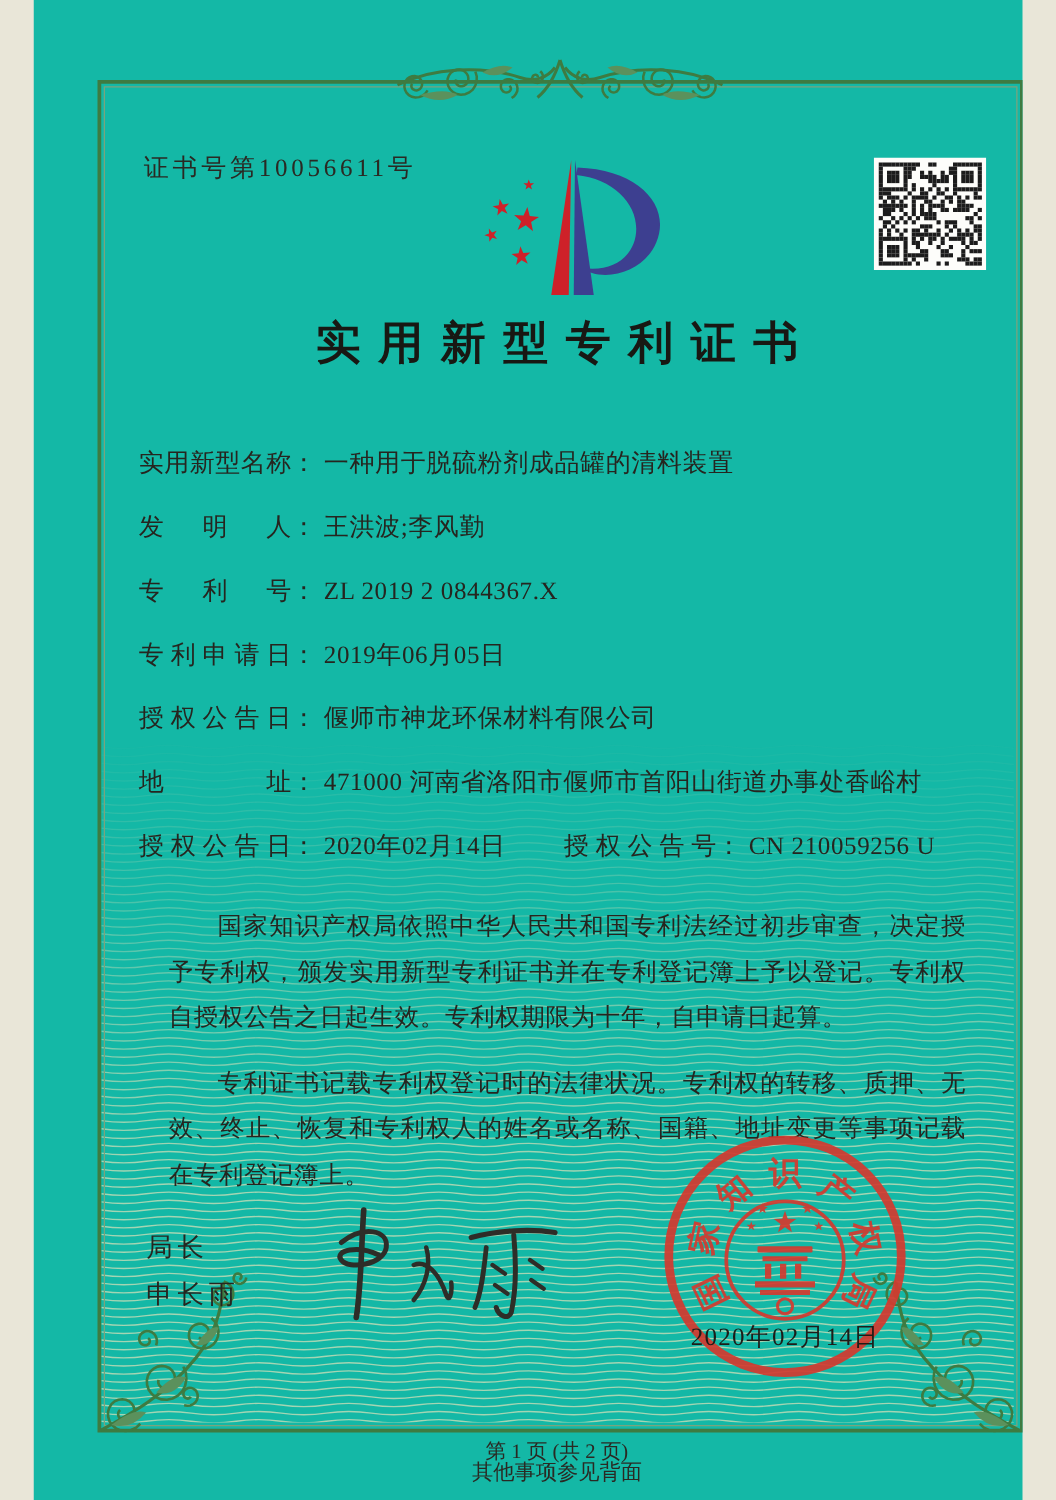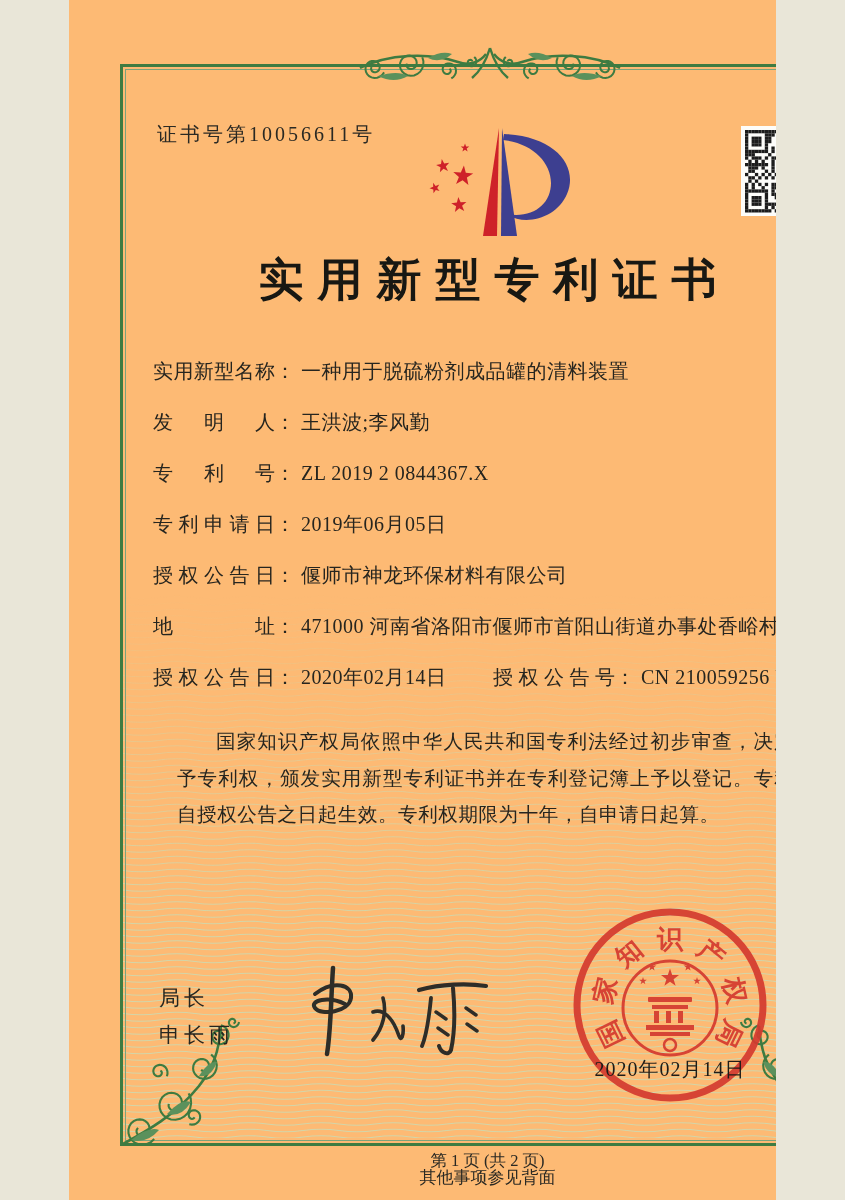--- a/index.html
+++ b/index.html
@@ -1,30 +1,30 @@
 <!DOCTYPE html>
 <html><head>
 <meta charset="utf-8">
 <style>
   html,body{margin:0;padding:0;}
   body{background:#e9e6d8;}
   .page{
-    position:relative; width:707px; height:1200px; margin:0 auto;
-    background:#fdba74; overflow:hidden;
+    position:relative; width:791px; height:1200px; margin:0 auto;
+    background:#14b8a6; overflow:hidden;
     font-family:"Liberation Serif","DejaVu Serif",serif;
     color:#26251f;
   }
   .frame{position:absolute; left:51px; top:64px; width:735px; height:1076px;
          border:3px solid #3e7b41;}
   .frame-inner{position:absolute; inset:2px; border:1px solid #7ba37c;}
   svg{display:block;}
   .abs{position:absolute;}
   .cert-no{left:88px; top:121px; font-size:20px; letter-spacing:3px; color:#2a2923;}
   .title{left:51px; top:250px; width:735px; text-align:center;
-         font-size:45px; font-weight:700; letter-spacing:14px; text-indent:14px; color:#181813;}
+         font-size:36px; font-weight:700; letter-spacing:14px; text-indent:14px; color:#181813;}
   .fields{left:84px; top:360px; width:672px; font-size:20px;}
   .row{height:22px; line-height:22px; margin-bottom:29px; white-space:nowrap;}
   .lbl{display:inline-block; width:122px; text-align:justify; text-align-last:justify; vertical-align:top;}
   .colon{display:inline-block; margin-right:6px;}
   .val{letter-spacing:0.5px;}
   .row-double{display:flex;}
   .grp1{width:340px;}
   .paras{left:92px; top:708px; width:670px; font-size:19.5px; line-height:36.5px;
          text-align:justify; letter-spacing:0.6px;}
   .paras p{margin:16px; text-indent:2em;}
@@ -548,20 +548,21 @@
         <span class="lbl">授权公告日</span><span class="colon">：</span><span class="val">2020年02月14日</span>
       </div>
       <div>
         <span class="lbl">授权公告号</span><span class="colon">：</span><span class="val">CN 210059256 U</span>
       </div>
     </div>
   </div>
 
   <div class="abs z4 paras">
     <p>国家知识产权局依照中华人民共和国专利法经过初步审查，决定授予专利权，颁发实用新型专利证书并在专利登记簿上予以登记。专利权自授权公告之日起生效。专利权期限为十年，自申请日起算。</p>
+    <p>专利证书记载专利权登记时的法律状况。专利权的转移、质押、无效、终止、恢复和专利权人的姓名或名称、国籍、地址变更等事项记载在专利登记簿上。</p>
   </div>
 
   <div class="abs z4 issuer-role">局长</div>
   <div class="abs z4 issuer-name">申长雨</div>
 
   <svg class="abs z4" style="left:212px; top:956px;" width="235" height="105" viewBox="0 0 235 105" fill="none" stroke="#2e2d28" stroke-linecap="round" stroke-linejoin="round">
     <path d="M34,38 C52,24 72,28 70,42 C68,56 40,60 34,52 C28,44 48,40 64,48" stroke-width="4"></path>
     <path d="M52,12 C50,40 50,74 46,98" stroke-width="4.5"></path>
     <path d="M102,42 C106,56 102,72 92,84" stroke-width="3.6"></path>
     <path d="M92,56 C102,52 112,62 118,80 C120,86 123,80 122,70" stroke-width="3.6"></path>

